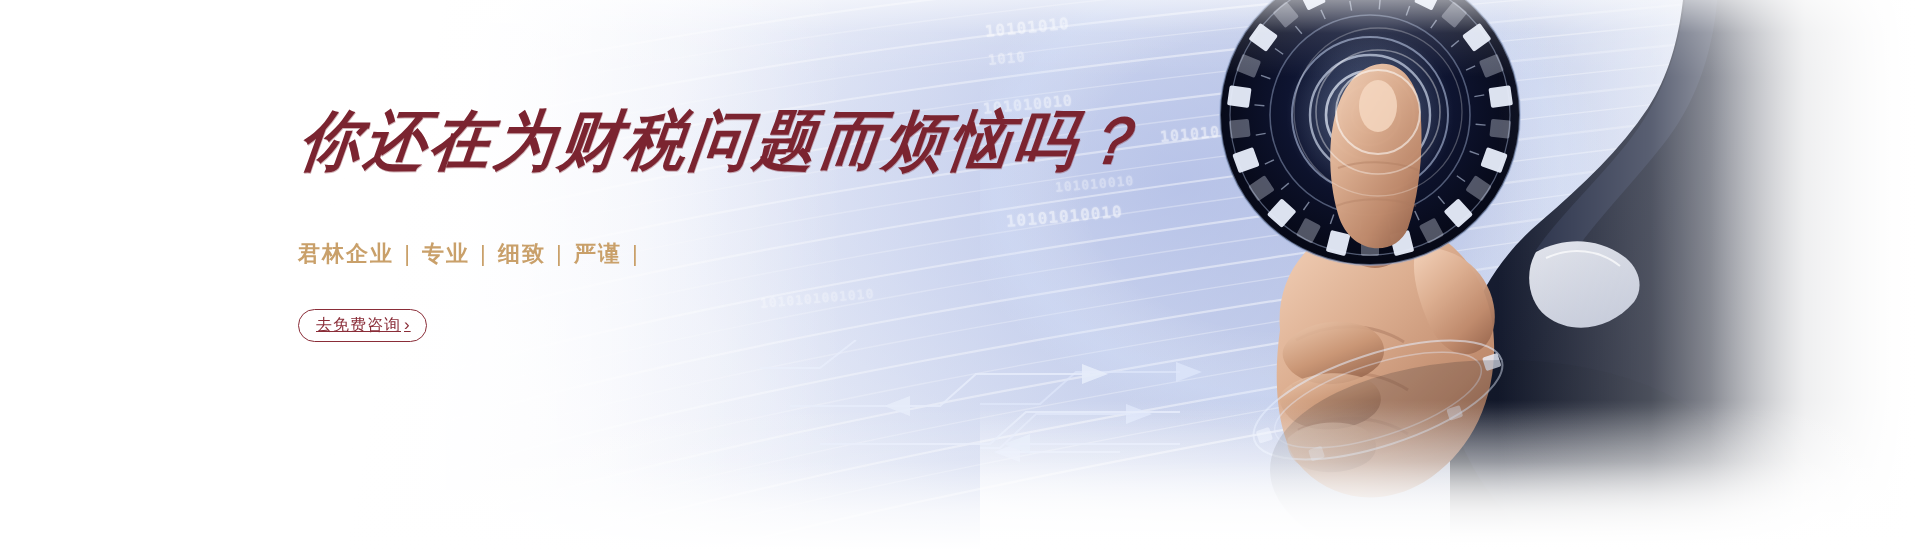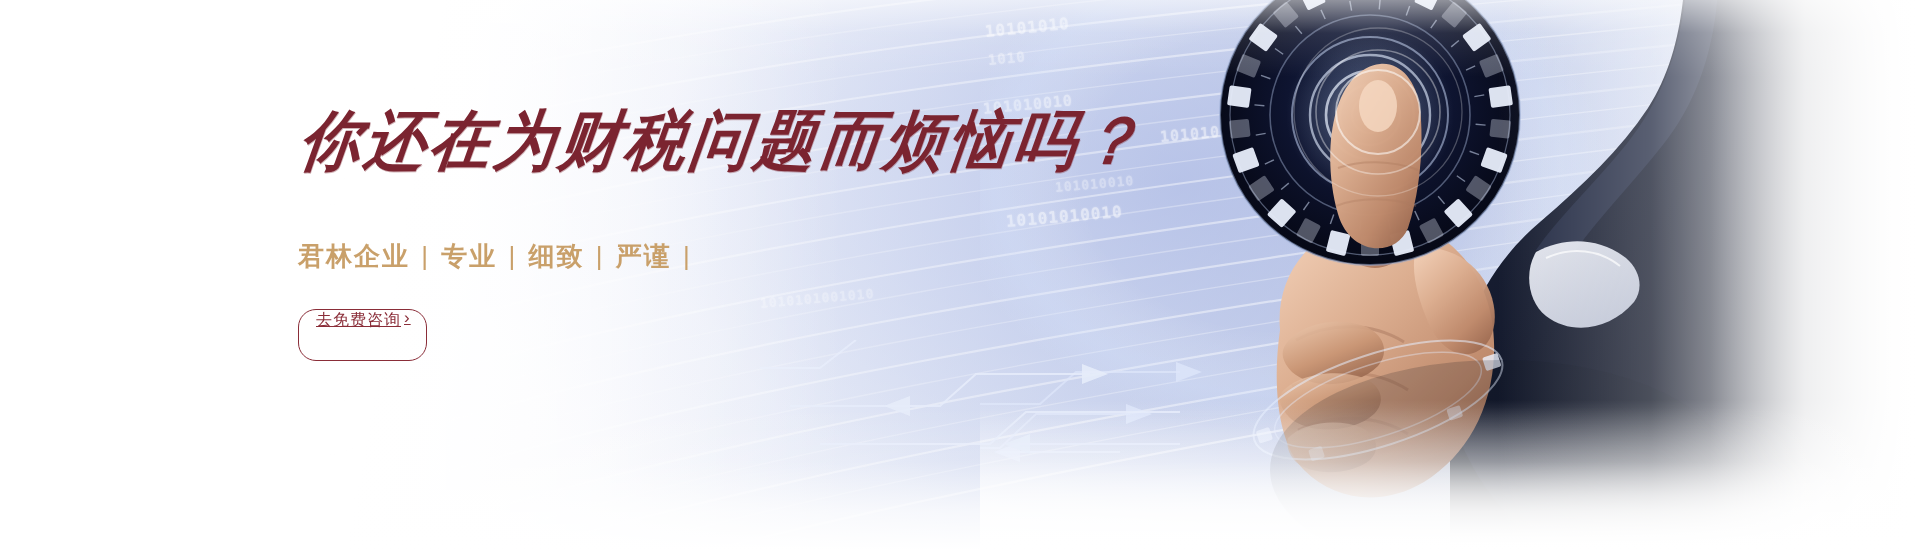--- a/index.html
+++ b/index.html
@@ -144,40 +144,40 @@
     line-height: 1;
     font-weight: 400;
     letter-spacing: 2px;
     color: #7b2430;
     white-space: nowrap;
   }
 
   .tagline {
     position: absolute;
     left: 2px; top: 243px;
-    font-size: 26px;
+    font-size: 22px;
     line-height: 1;
     font-weight: 700;
     letter-spacing: 2px;
     color: #c9a06a;
     white-space: nowrap;
   }
   .tagline .sep {
     font-weight: 400;
     padding: 0 2px;
   }
 
   .cta {
     position: absolute;
     left: 2px; top: 309px;
     display: inline-flex;
-    align-items: flex-start;
+    align-items: center;
     gap: 3px;
     box-sizing: border-box;
-    height: 52px;
+    height: 33px;
     padding: 0 15px 0 17px;
     border: 1.6px solid #8a2d38;
     border-radius: 18px;
     background: transparent;
     color: #8a2d38;
     font-size: 16px;
     letter-spacing: 1px;
     font-family: "Liberation Sans", "DejaVu Sans", sans-serif;
     cursor: pointer;
     white-space: nowrap;

